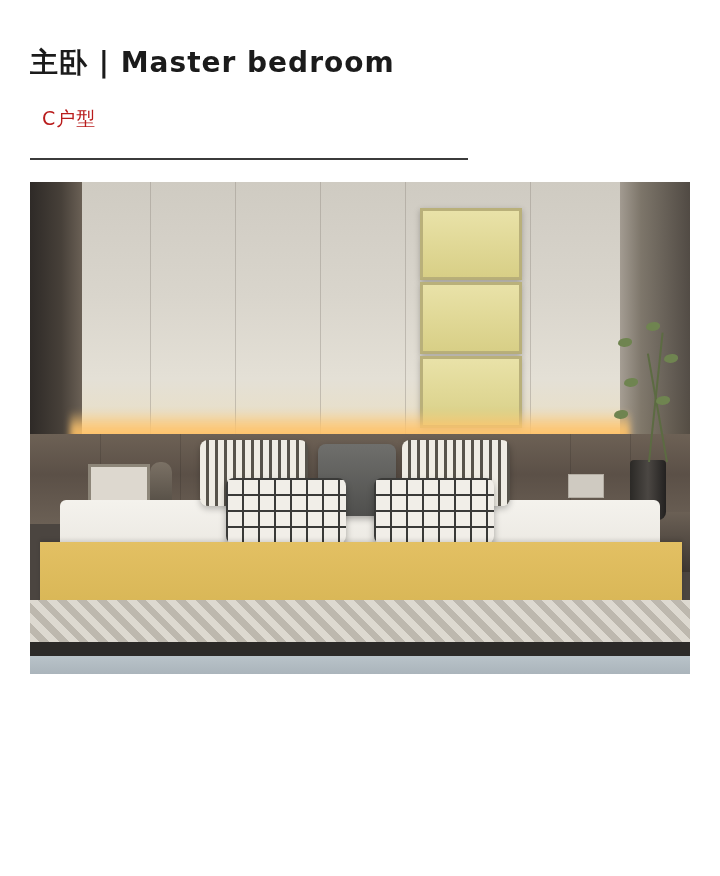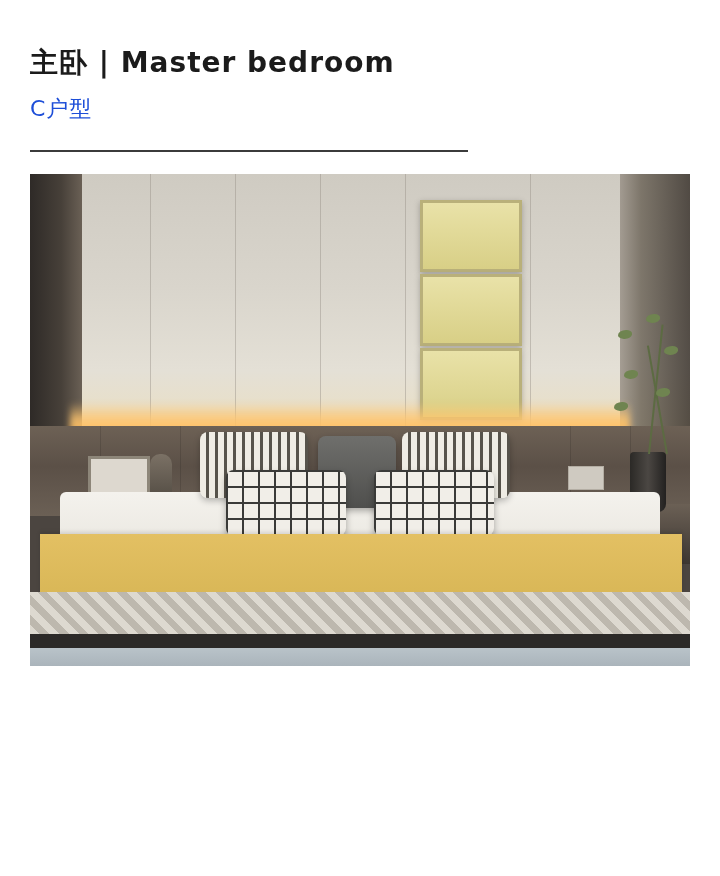--- a/index.html
+++ b/index.html
@@ -25,24 +25,24 @@
     margin: 0;
     padding-top: 44px;
     font-size: 28px;
     font-weight: bold;
     letter-spacing: 1px;
     color: #1b1b1b;
     font-family: "DejaVu Sans", "Liberation Sans", sans-serif;
     white-space: nowrap;
   }
   .subtitle {
-    margin: 0;
+    margin: 12px;
     padding-top: 12px;
-    font-size: 22px;
-    color: #1d4ed8;
+    font-size: 19px;
+    color: #b91c1c;
     letter-spacing: 1px;
     font-family: "DejaVu Sans", "Liberation Sans", sans-serif;
   }
   .divider {
     margin-top: 26px;
     width: 438px;
     height: 0;
     border-top: 2px solid #3b3b3b;
   }
   .photo-wrap {

